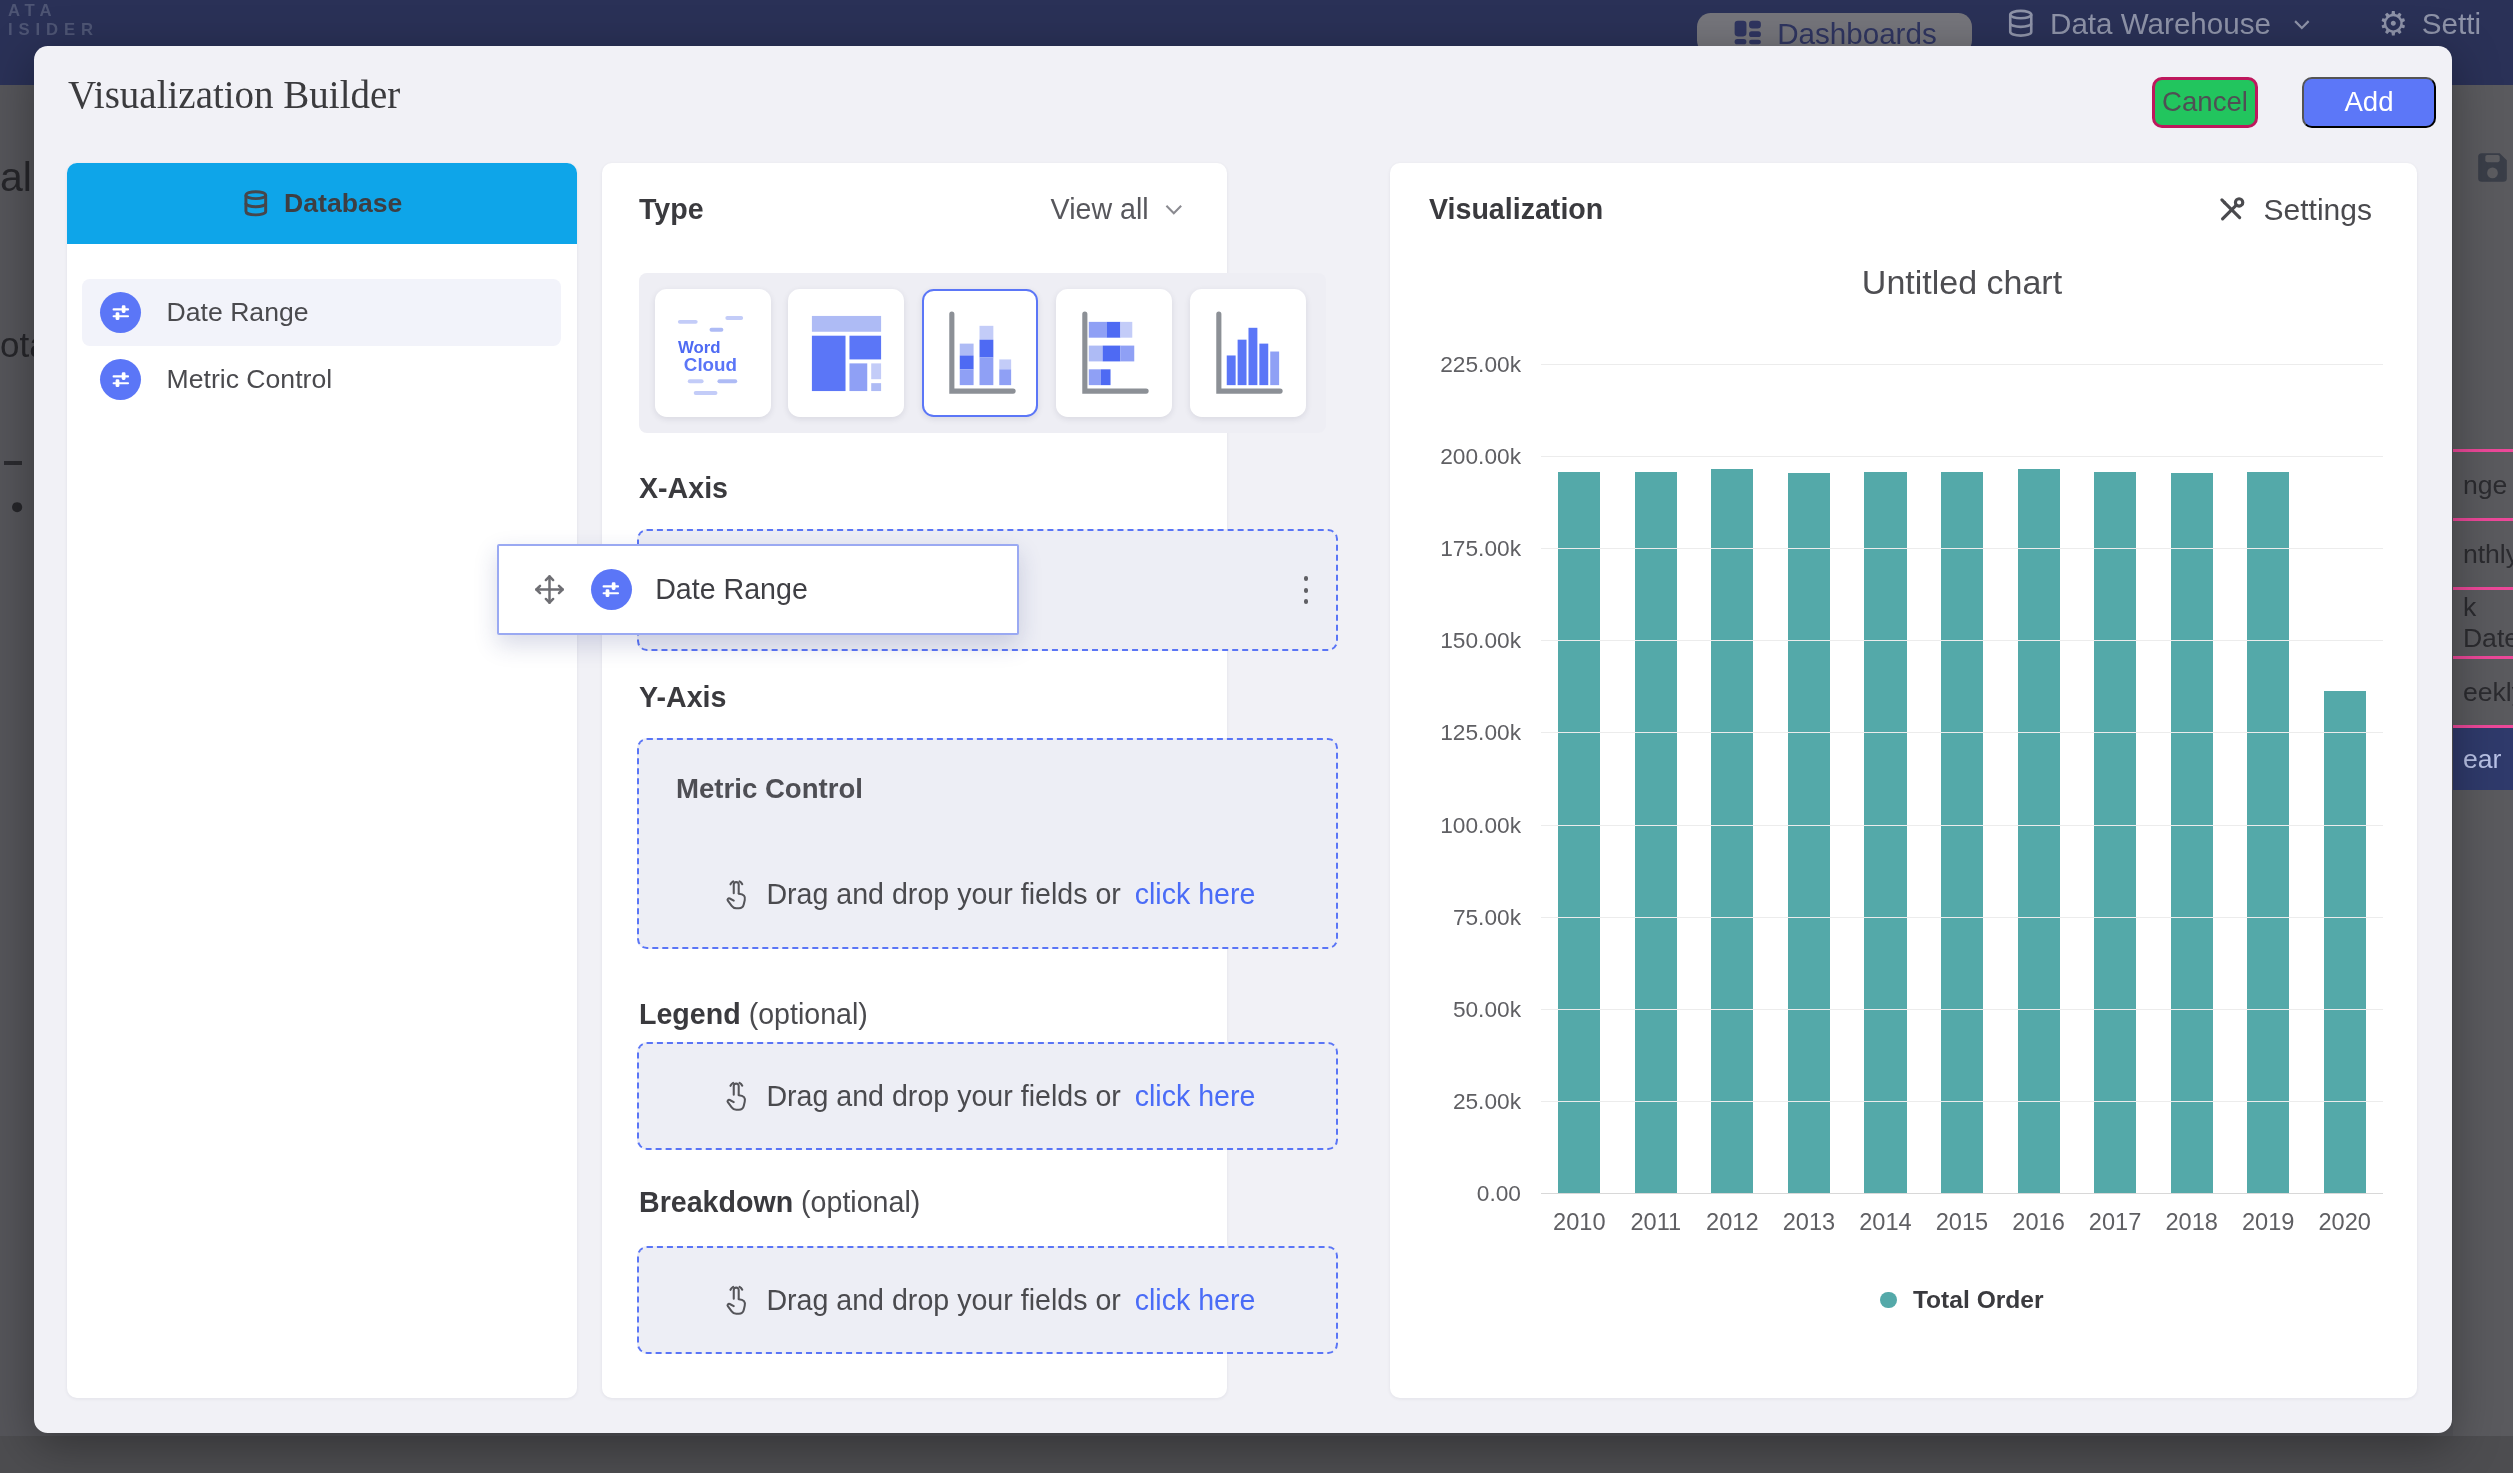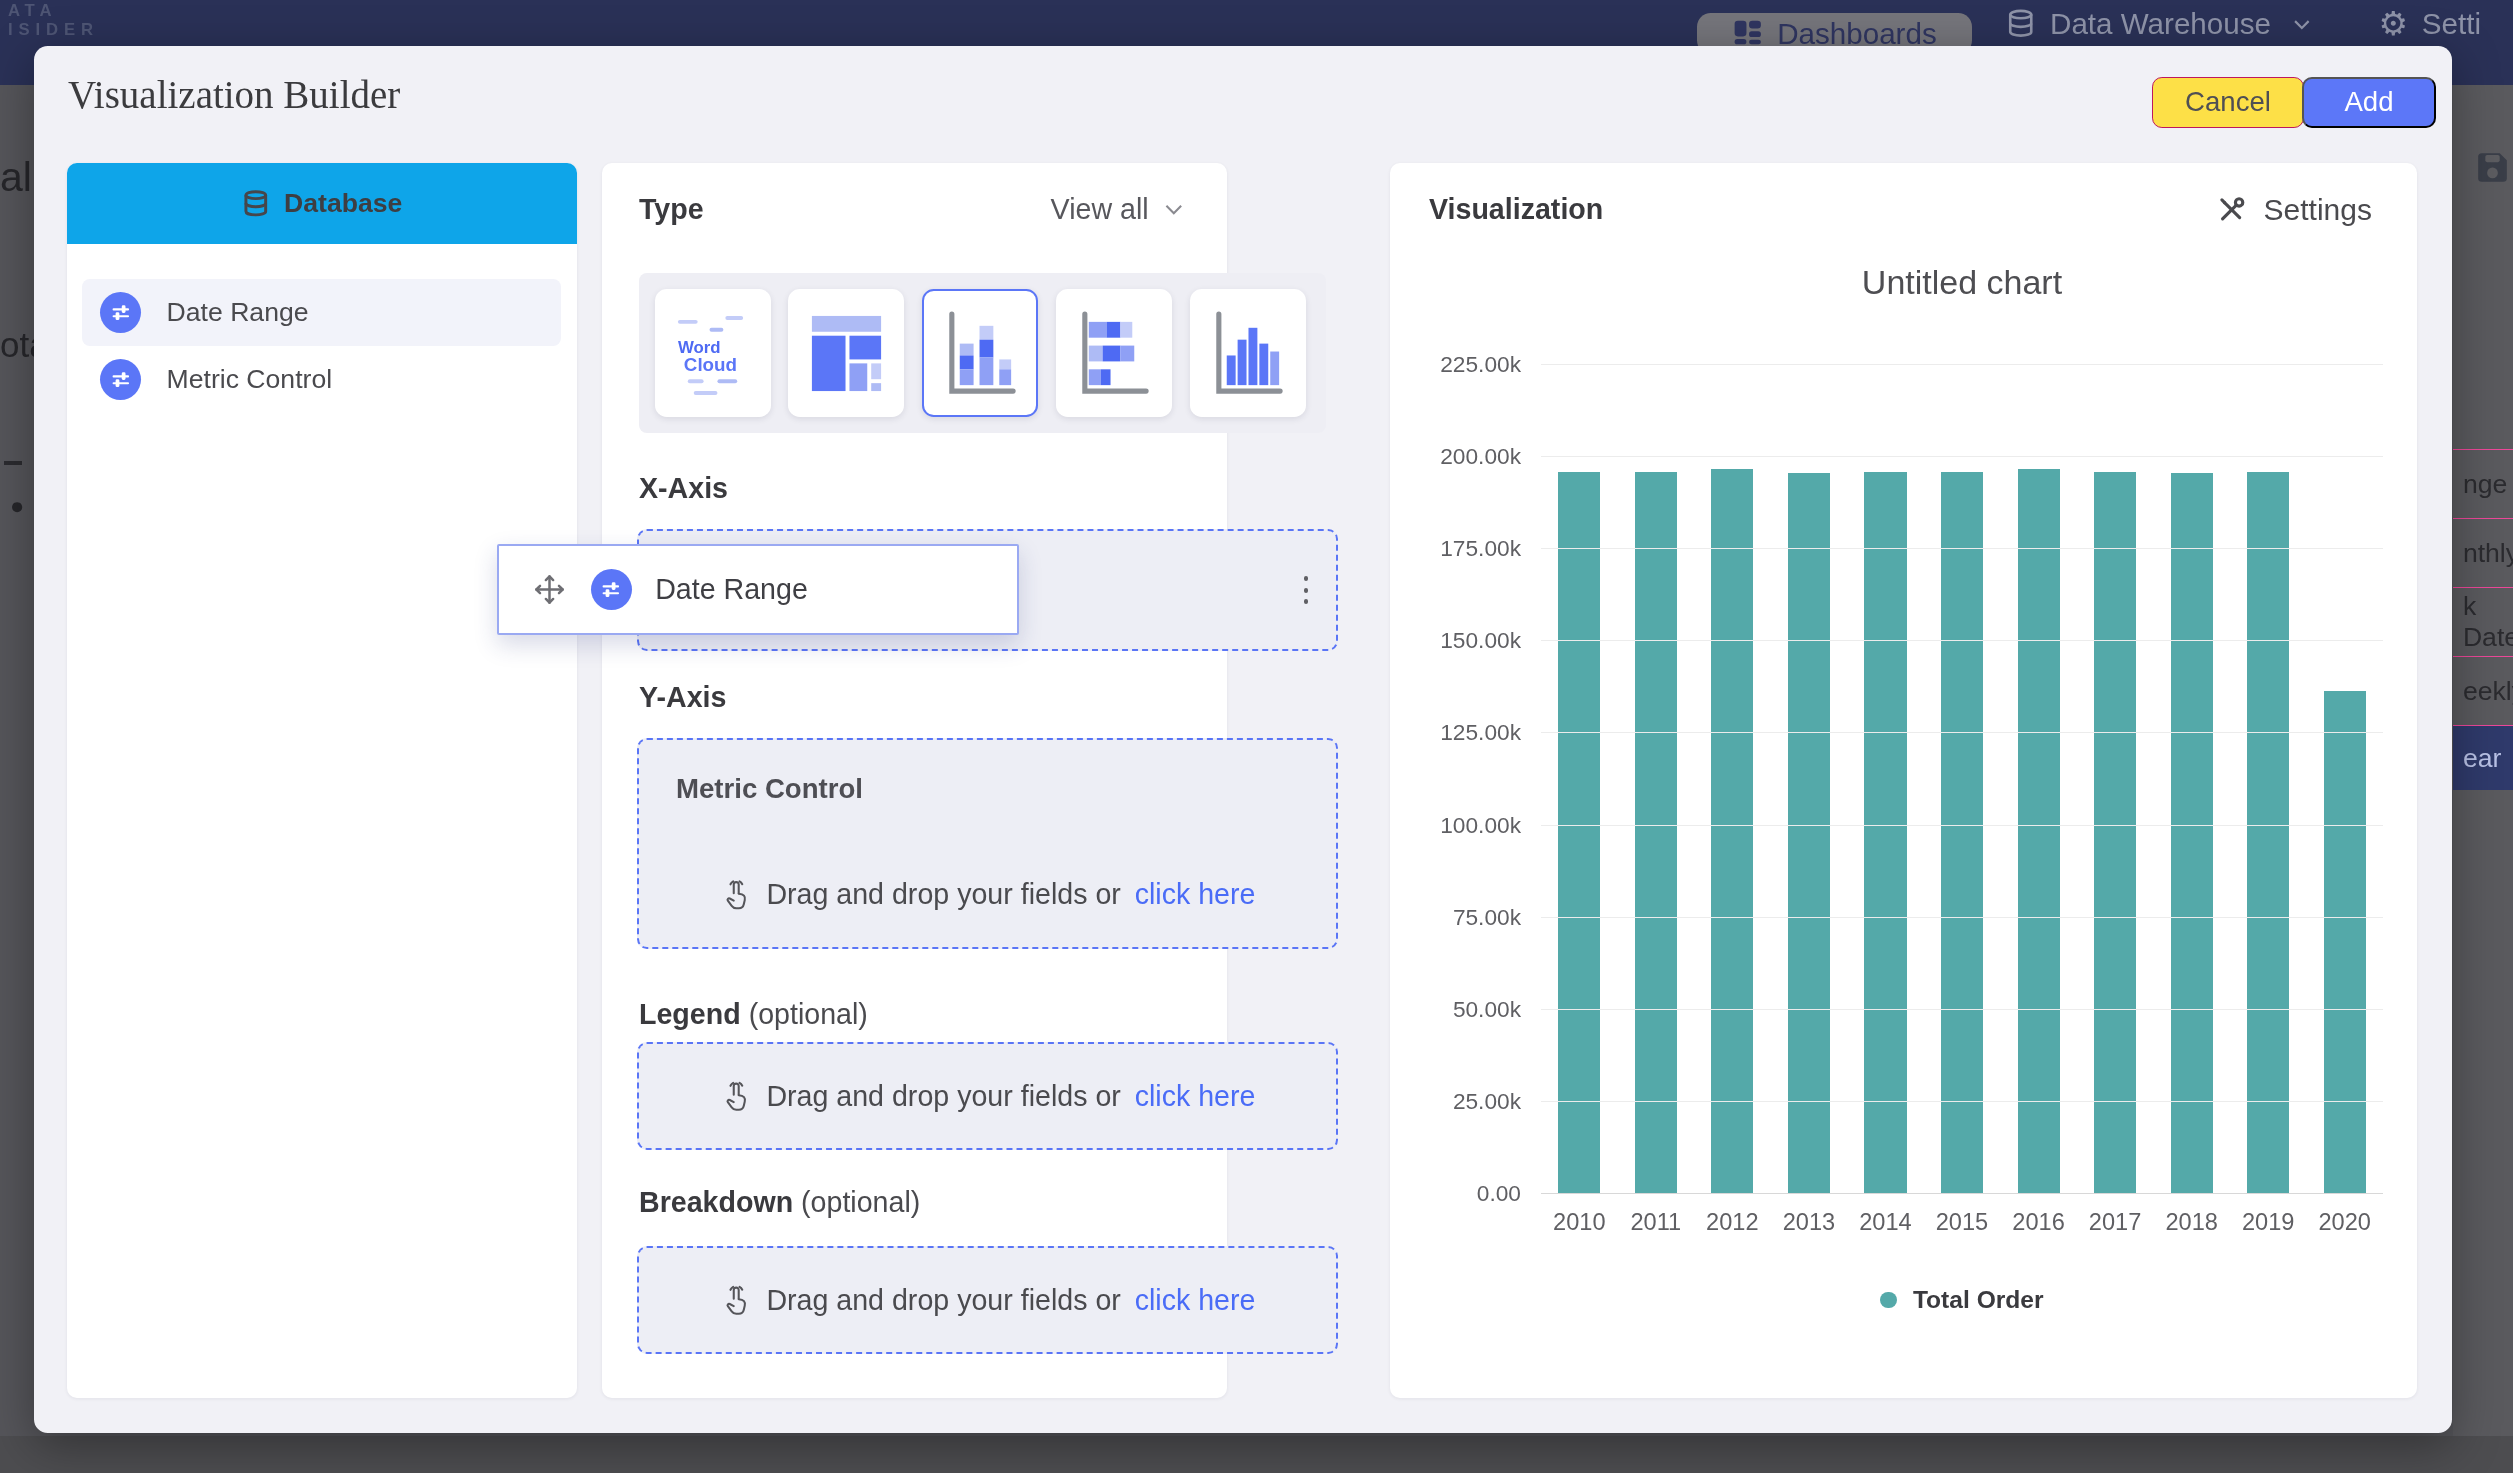--- a/index.html
+++ b/index.html
@@ -14,29 +14,29 @@
              border-radius:13.8px; color:#2F3560; font-size:29.6px; font-weight:500; background:#75757B; }
   .nav-link { display:flex; align-items:center; gap:13.8px; padding:0 33px; color:#8E93A8; font-size:29.6px; }
   .nav-link .chev { margin-left:5.9px; }
   .gear-glyph { font-size:33px; line-height:1; }
   .bottom-strip { position:absolute; left:0; top:1436px; width:2514px; height:37px; background:#4D4D50; }
 
   .left-frag { position:absolute; color:#26262A; }
   .right-strip { position:absolute; left:2453px; top:85px; width:61px; height:1352px; background:#5A5A5E; overflow:hidden; }
   .save-btn { position:absolute; left:17.7px; top:61px; width:43px; height:43px; }
   .rmenu { position:absolute; left:0; top:364px; width:61px; }
-  .rmenu-item { height:69px; display:flex; align-items:center; padding-left:9.9px; font-size:26.6px; color:#2B2B2F; border-top:1px solid #ec4899; }
+  .rmenu-item { height:69px; display:flex; align-items:center; padding-left:9.9px; font-size:26.6px; color:#2B2B2F; border-top:3px solid #ec4899; }
   .rmenu-item.selected { background:#2F3A6B; color:#B9C2E6; height:65px; }
 
   
   .modal { position:absolute; left:34px; top:46px; width:2418px; height:1387px; background:#F1F1F6;
            border-radius:13.8px; box-shadow:0 11.8px 47px rgba(0,0,0,.35); }
   .modal-title { position:absolute; left:34px; top:25.6px; font-size:39px; font-weight:500; color:#3B3B3E;font-family:Liberation Serif, serif; }
   .btn { position:absolute; top:30.5px; height:51px; border-radius:9.9px; font-size:27.6px; display:flex; align-items:center; justify-content:center; cursor:pointer; }
-  .btn-cancel { left:2118px; width:152px; background:#fde047; border:1px solid #be185d; color:#4F4F54; }
+  .btn-cancel { left:2118px; width:106px; background:#22c55e; border:3px solid #be185d; color:#4F4F54; }
   .btn-add { left:2268px; width:134px; background:#5C77F8; color:#FFFFFF; }
 
   .card { position:absolute; top:117px; background:#FFFFFF; border-radius:9.9px; box-shadow:0 1px 3.9px rgba(25,25,50,.07); }
   .card-left { left:32.5px; width:510px; height:1235px; }
   .card-mid { left:568px; width:625px; height:1235px; }
   .card-right { left:1356px; width:1027px; height:1235px; }
 
   
   .tabs { display:flex; height:81px; border-radius:9.9px 9.9px 0 0; overflow:hidden; }
   .tab { flex:1; display:flex; align-items:center; justify-content:center; gap:13.8px; font-size:26.6px; font-weight:bold; cursor:pointer; }

